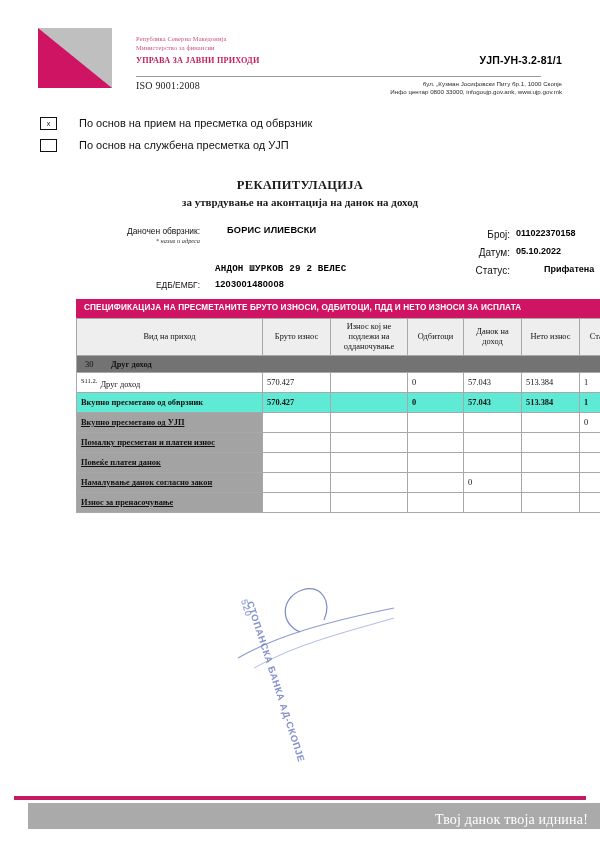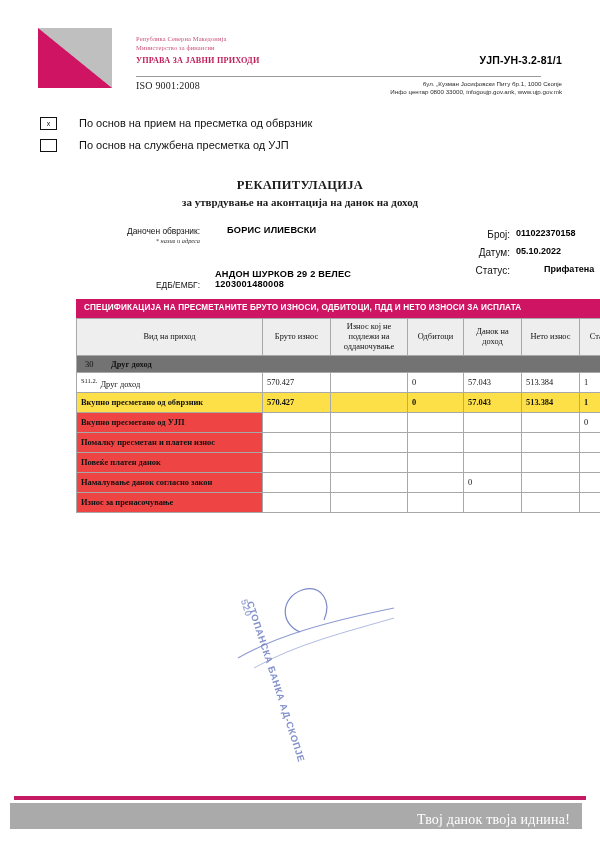--- a/index.html
+++ b/index.html
@@ -247,30 +247,31 @@
   tr.item-row td {
     background: #ffffff;
     height: 20px;
   }
   .item-code {
     font-size: 6.5px;
     vertical-align: super;
     margin-right: 3px;
   }
   tr.total-row td {
-    background: #fde047;
+    background: #5eead4;
     font-weight: bold;
     height: 20px;
   }
   tr.summary-row td {
     height: 20px;
   }
   tr.summary-row td.lbl {
-    background: #ef4444;
-    font-weight: bold;
+    background: #a3a3a3;
+    font-weight: bold;
+    text-decoration: underline;
   }
   tr.summary-row td.val {
     background: #ffffff;
   }
 
   
   .stamp {
     position: absolute;
     left: 236px;
     top: 540px;
@@ -311,21 +312,21 @@
   .footer-rule {
     position: absolute;
     left: 14px;
     top: 796px;
     width: 572px;
     height: 4px;
     background: #c41a62;
   }
   .footer-bar {
     position: absolute;
-    left: 10px;
+    left: 28px;
     top: 803px;
     width: 572px;
     height: 26px;
     background: #aaaaaa;
   }
   .footer-slogan {
     position: absolute;
     right: 12px;
     bottom: 1px;
     color: #ffffff;
@@ -371,21 +372,21 @@
 
 <div class="title-block">
   <div class="title-main">РЕКАПИТУЛАЦИЈА</div>
   <div class="title-sub">за утврдување на аконтација на данок на доход</div>
 </div>
 
 <div class="party">
   <div class="party-label" style="top:4px;">Даночен обврзник:</div>
   <div class="party-value" style="top:3px;padding-left:12px;">БОРИС ИЛИЕВСКИ</div>
   <div class="party-note" style="top:15px;">* назив и адреса</div>
-  <div class="party-value" style="top:47px;">АНДОН ШУРКОВ 29 2 ВЕЛЕС</div>
+  <div class="party-value" style="top:41px;font-family:Liberation Mono, monospace;">АНДОН ШУРКОВ 29 2 ВЕЛЕС</div>
   <div class="party-label" style="top:58px;">ЕДБ/ЕМБГ:</div>
   <div class="party-value" style="top:57px;">1203001480008</div>
 
   <div class="meta-label" style="top:7px;">Број:</div>
   <div class="meta-value" style="top:6px;">011022370158</div>
   <div class="meta-label" style="top:25px;">Датум:</div>
   <div class="meta-value" style="top:24px;">05.10.2022</div>
   <div class="meta-label" style="top:43px;">Статус:</div>
   <div class="meta-value" style="top:42px;padding-left:28px;">Прифатена</div>
 </div>

